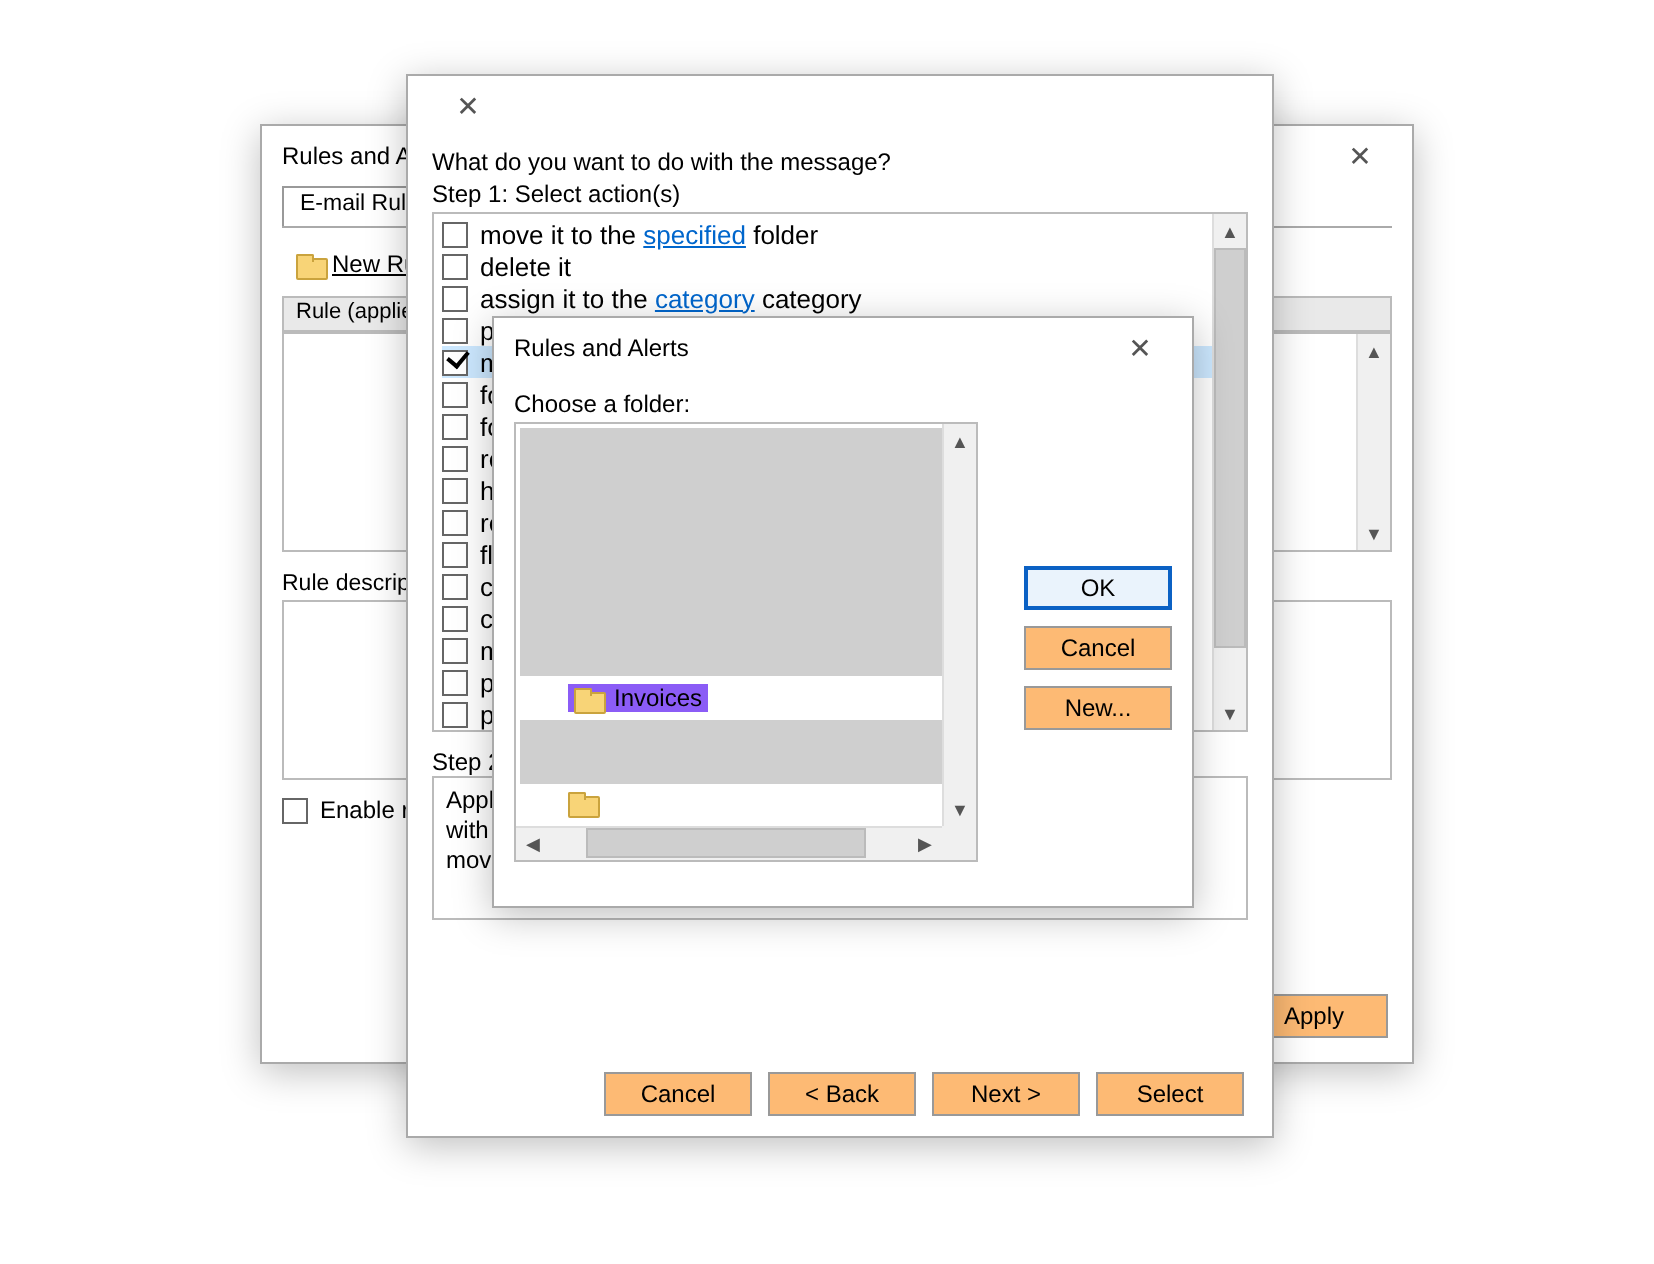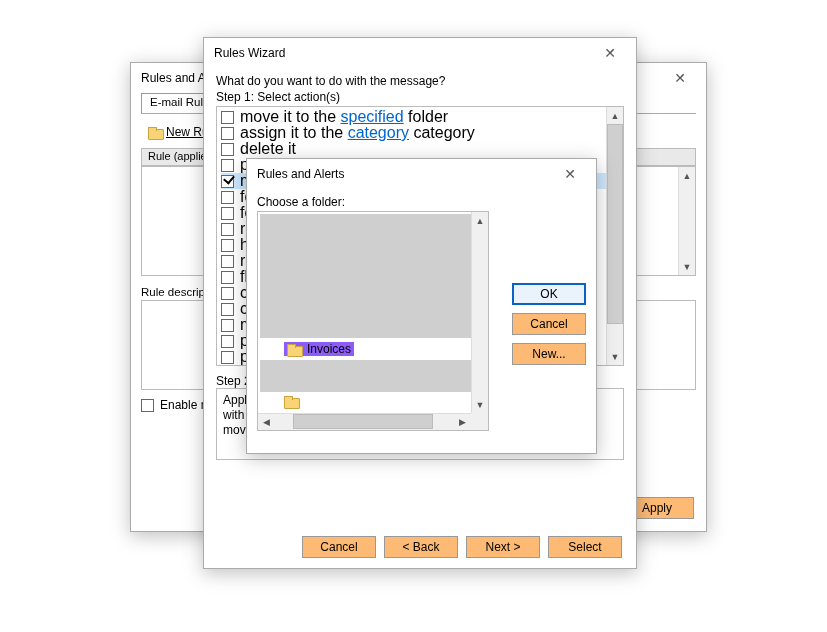--- a/index.html
+++ b/index.html
@@ -94,21 +94,21 @@
   #win2 .content { padding: 6px 12px 0 12px; }
   #win2 .step1-label { margin-bottom:2px; }
   #win2 .action-list {
     border:1px solid #bbb;
     height:260px;
     position:relative;
     overflow:hidden;
   }
   #win2 .action-list .inner { padding:2px 4px; }
   .action-row {
-    display:flex; align-items:center; gap:6px; height:16px; font-size:16px;
+    display:flex; align-items:center; gap:6px; height:16px; font-size:13px;
     white-space:nowrap;
   }
   .action-row .lbl a { color:#0066cc; text-decoration:underline; cursor:pointer; }
   .action-row.trunc .lbl { max-width:26px; overflow:hidden; }
   .action-row.highlight { background:#cce8ff; }
   .checked-mark {
     position:relative;
   }
   .checked-mark::after {
     content:"";
@@ -218,39 +218,38 @@
       <span>Enable rules on all messages downloaded from RSS Feeds</span>
     </div>
   </div>
   <div class="bottom-bar">
     <div class="std-btn">Apply</div>
   </div>
 </div>
 
 <div id="win2" class="window">
   <div class="titlebar">
-    <span class="title">Rules Wizard</span>
     <div class="close-btn">✕</div>
   </div>
   <div class="content">
     <div style="margin-bottom:2px;">What do you want to do with the message?</div>
     <div class="step1-label">Step 1: Select action(s)</div>
     <div class="action-list">
       <div class="inner">
         <div class="action-row">
           <span class="checkbox"></span>
           <span class="lbl"><span>move it to the </span><a>specified</a><span> folder</span></span>
         </div>
         <div class="action-row">
           <span class="checkbox"></span>
-          <span class="lbl"><span>assign it to the </span><a>category</a><span> category</span></span>
+          <span class="lbl">delete it</span>
         </div>
         <div class="action-row">
           <span class="checkbox"></span>
-          <span class="lbl">delete it</span>
+          <span class="lbl"><span>assign it to the </span><a>category</a><span> category</span></span>
         </div>
         <div class="action-row trunc">
             <span class="checkbox"></span>
             <span class="lbl">pe</span>
           </div>
         <div class="action-row trunc highlight">
             <span class="checkbox checked-mark"></span>
             <span class="lbl">mo</span>
           </div>
         <div class="action-row trunc">

